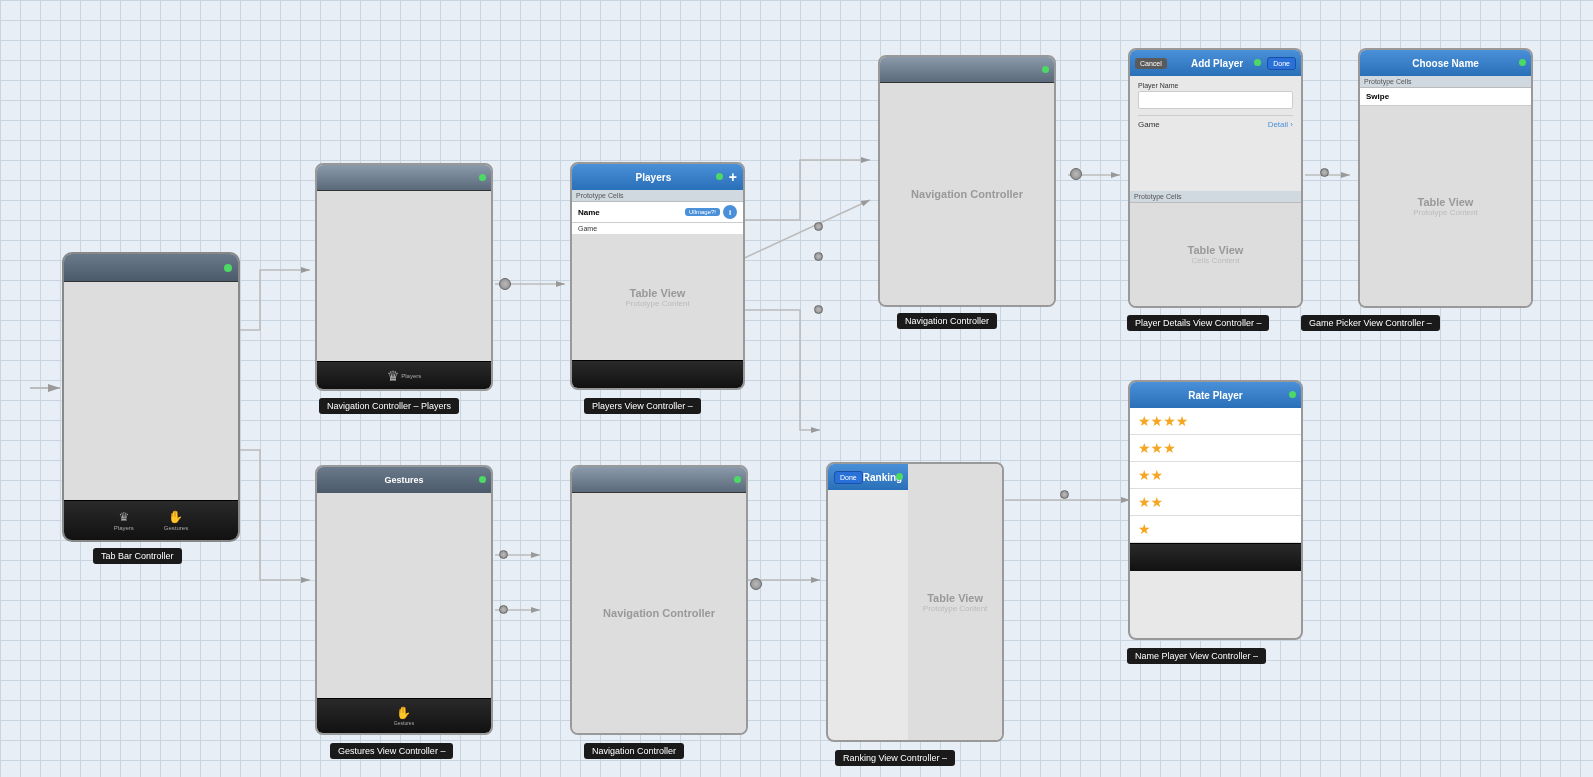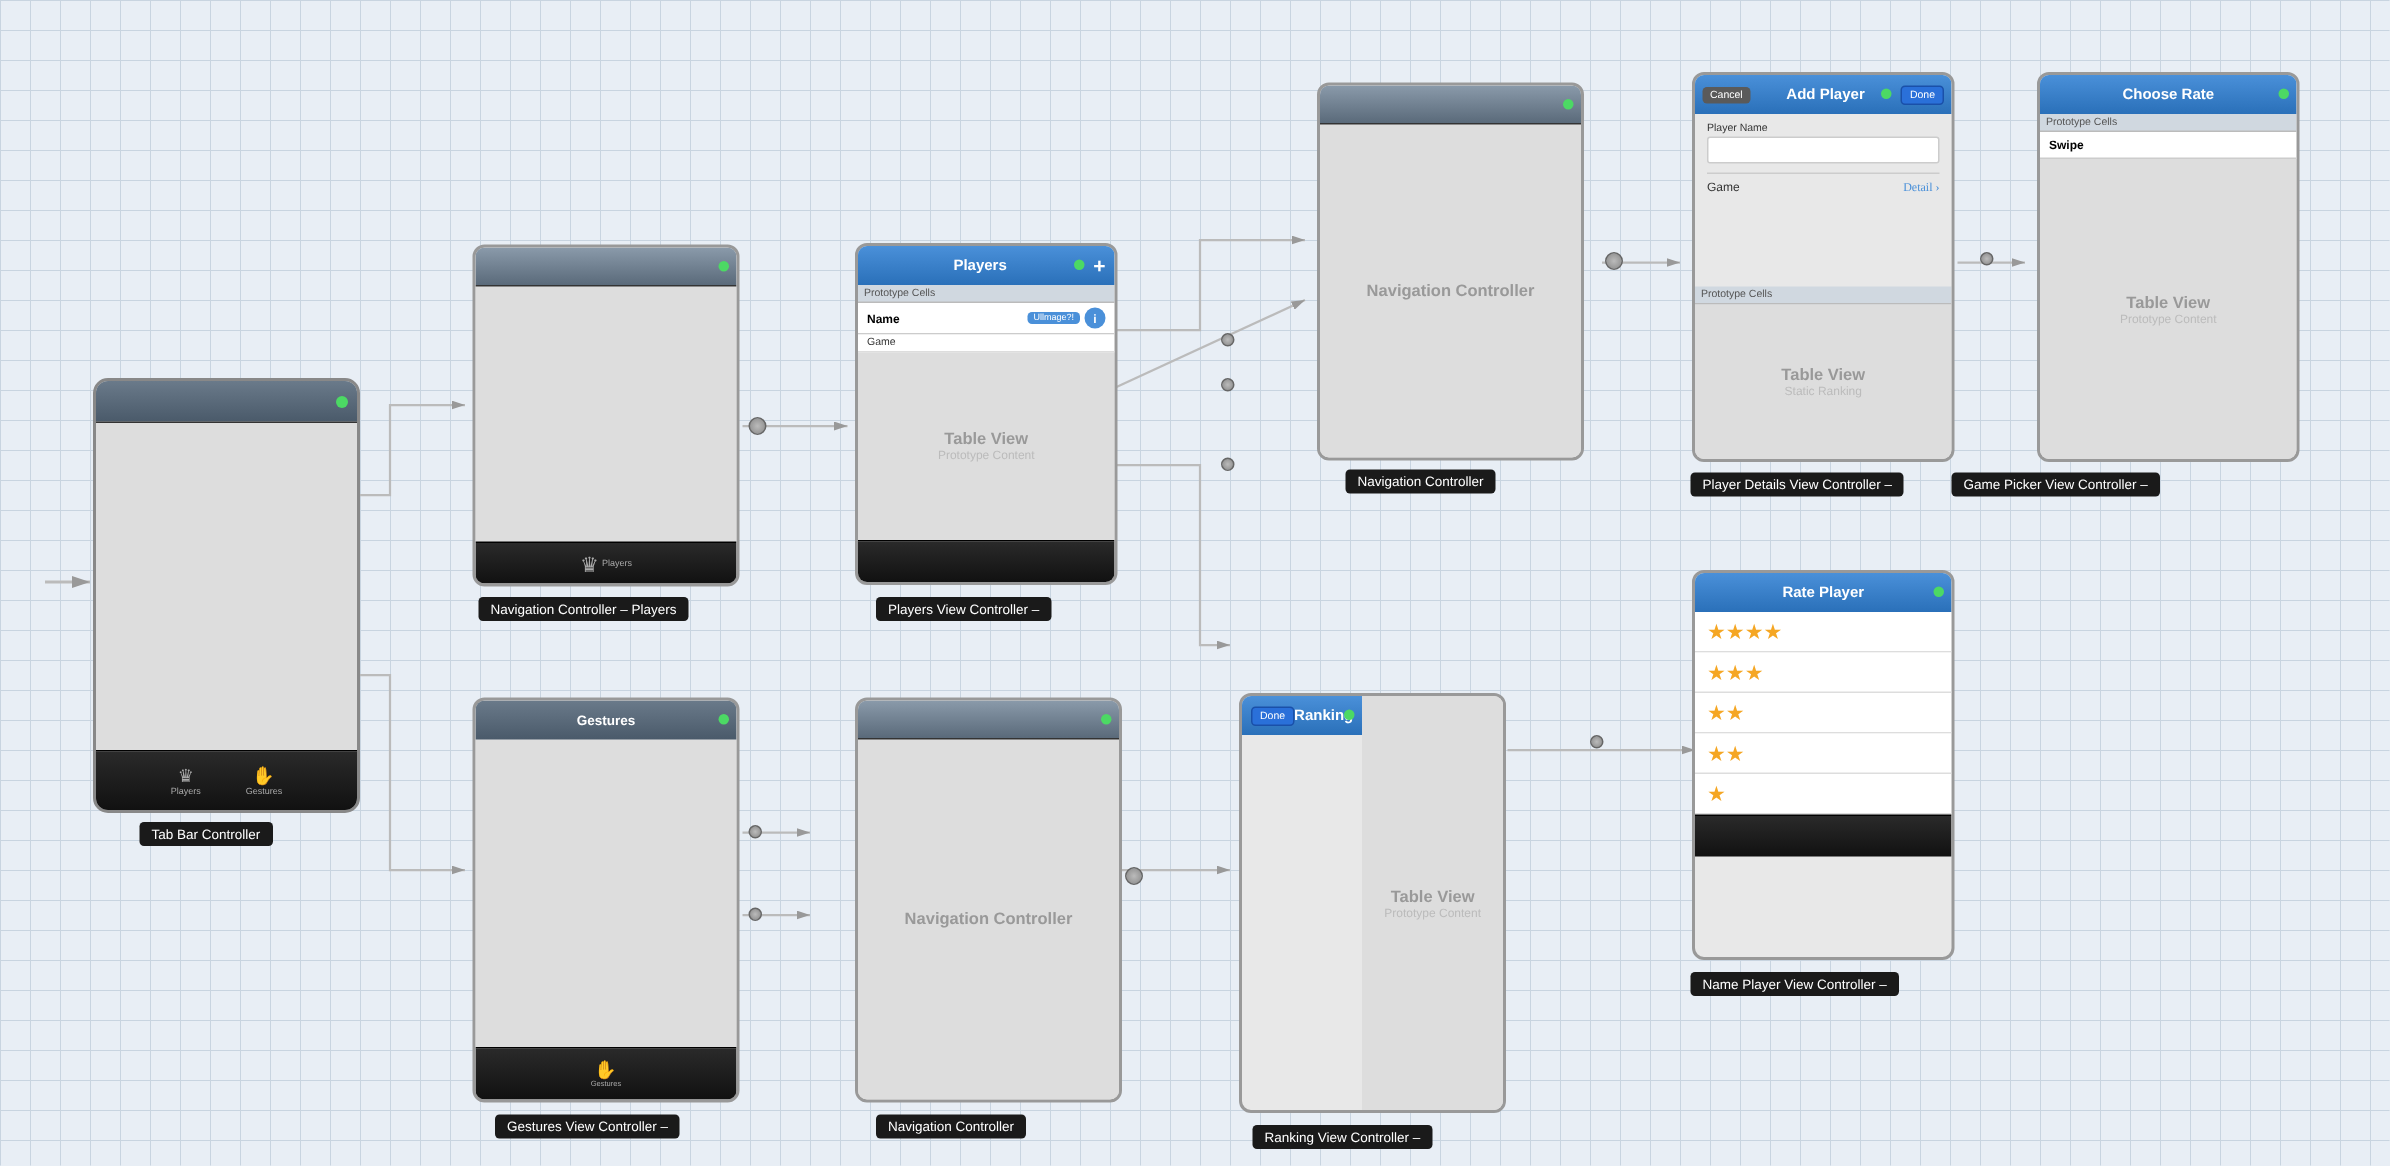--- a/index.html
+++ b/index.html
@@ -359,21 +359,20 @@
     }
 
     .ap-row-label {
       font-size: 8px;
       color: #333;
     }
 
     .ap-row-detail {
       font-size: 8px;
       color: #4a90d9;
-      font-family: Liberation Serif, serif;
     }
 
     
     .ranking-header {
       background: linear-gradient(to bottom, #4a90d9, #2a70b9);
       height: 26px;
       display: flex;
       align-items: center;
       justify-content: space-between;
       padding: 0 6px;
@@ -581,31 +580,31 @@
         <span>Detail</span>
         <span> ›</span>
       </span>
     </div>
   </div>
   <div style="background:#d0d8e0; font-size:7px; color:#555; padding:2px 4px; border-bottom:1px solid #bbb;">
     <span>Prototype Cells</span>
   </div>
   <div class="nav-body" style="flex:1; background:#ddd; display:flex; align-items:center; justify-content:center; flex-direction:column;">
     <span class="nav-body-text">Table View</span>
-    <span class="nav-body-sub">Static Ranking</span>
+    <span class="nav-body-sub">Cells Content</span>
   </div>
 </div>
 <div class="controller-label" style="left:1127px; top:315px;">
   <span>Player Details View Controller –</span>
 </div>
 
 <div class="controller nav-ctrl" style="left:1358px; top:48px; width:175px; height:260px; display:flex; flex-direction:column;">
   <div class="cg-header">
     <div class="green-dot"></div>
-    <span class="cg-title">Choose Rate</span>
+    <span class="cg-title">Choose Name</span>
   </div>
   <div style="background:#d0d8e0; font-size:7px; color:#555; padding:2px 4px; border-bottom:1px solid #bbb;">
     <span>Prototype Cells</span>
   </div>
   <div style="padding:4px 6px; background:#fff; border-bottom:1px solid #ccc; font-size:8px; font-weight:bold;">
     <span>Swipe</span>
   </div>
   <div class="nav-body" style="flex:1; background:#ddd; display:flex; align-items:center; justify-content:center; flex-direction:column;">
     <span class="nav-body-text">Table View</span>
     <span class="nav-body-sub">Prototype Content</span>

